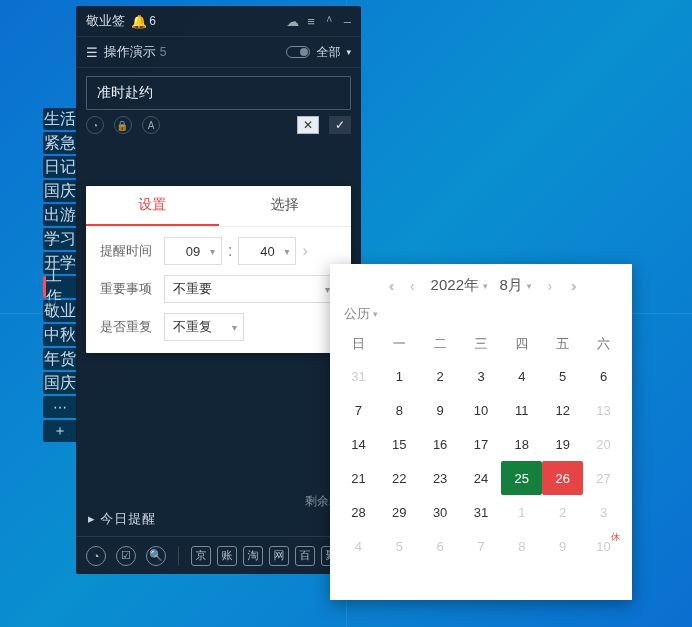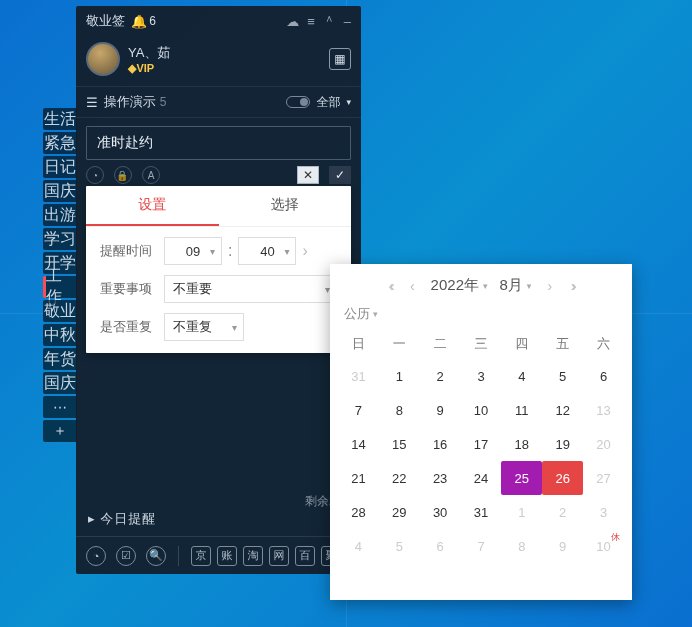--- a/index.html
+++ b/index.html
@@ -63,21 +63,21 @@
 .cal-head { display: flex; align-items: center; justify-content: center; gap: 12px; padding: 12px 10px 8px; font-size: 15px; color: #555; }
 .cal-nav { color: #bbb; font-size: 14px; padding: 0 4px; }
 .cal-nav.dbl { letter-spacing: -6px; }
 .cal-year, .cal-month { display: flex; align-items: center; gap: 4px; }
 .tiny-dd { font-size: 9px; color: #aaa; }
 .cal-sub { padding: 2px 14px 6px; font-size: 13px; color: #888; display: flex; align-items: center; gap: 3px; }
 .cal-grid { display: grid; grid-template-columns: repeat(7, 1fr); padding: 0 8px 8px; }
 .dow { text-align: center; font-size: 13px; color: #777; padding: 6px 0; }
 .day { text-align: center; font-size: 13px; color: #333; height: 34px; display: flex; align-items: center; justify-content: center; position: relative; }
 .day.other { color: #ccc; }
-.day.sel1 { background: #a21caf; color: #fff; border-radius: 2px; }
+.day.sel1 { background: #15803d; color: #fff; border-radius: 2px; }
 .day.sel2 { background: #e64545; color: #fff; border-radius: 2px; }
 .day .mark { position: absolute; top: 2px; right: 4px; font-size: 9px; color: #e64545; }
 </style>
 </head>
 <body class="bg-rays">
 
 <div class="side-tabs" id="side-tabs">
     <div class="side-tab">生活</div>
     <div class="side-tab">紧急</div>
     <div class="side-tab">日记</div>
@@ -97,28 +97,20 @@
 <div class="main-panel">
   <div class="titlebar">
     <span>敬业签</span>
     <span class="bell">🔔</span>
     <span style="margin-left:2px;font-size:12px;">6</span>
     <span class="spacer"></span>
     <span class="icon">☁</span>
     <span class="icon">≡</span>
     <span class="icon">＾</span>
     <span class="icon">–</span>
-  </div>
-  <div class="profile">
-    <div class="avatar"></div>
-    <div class="profile-info">
-      <div>YA、茹</div>
-      <div class="vip">◆<span>VIP</span></div>
-    </div>
-    <div class="cal-icon">▦</div>
   </div>
   <div class="section-head">
     <span>☰</span>
     <span style="margin-left:6px">操作演示</span>
     <span class="count">5</span>
     <div class="right">
       <div class="toggle"></div>
       <span>全部</span>
       <span style="font-size:9px;">▾</span>
     </div>

